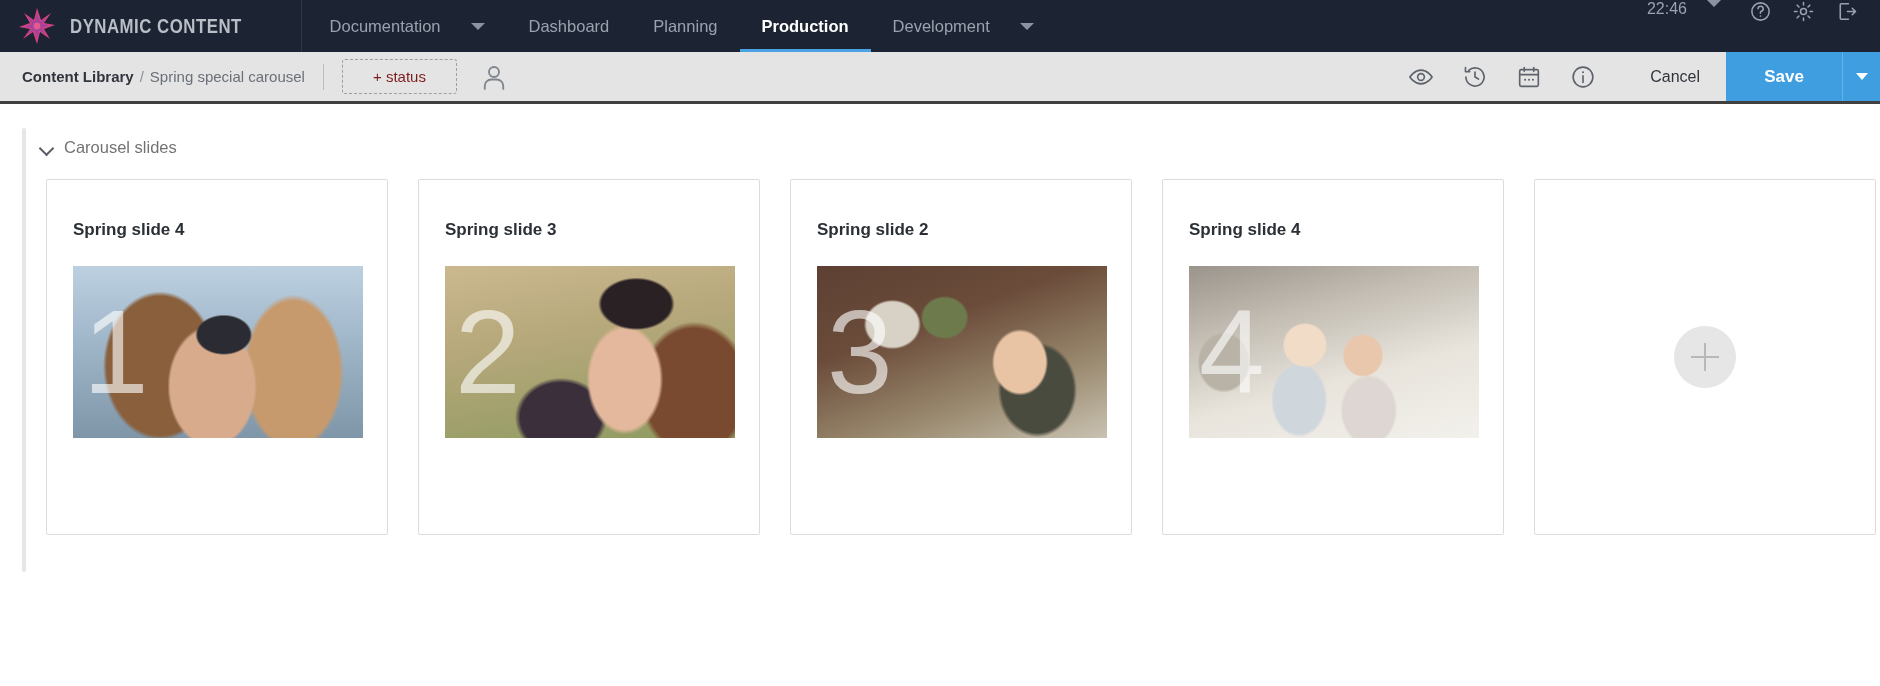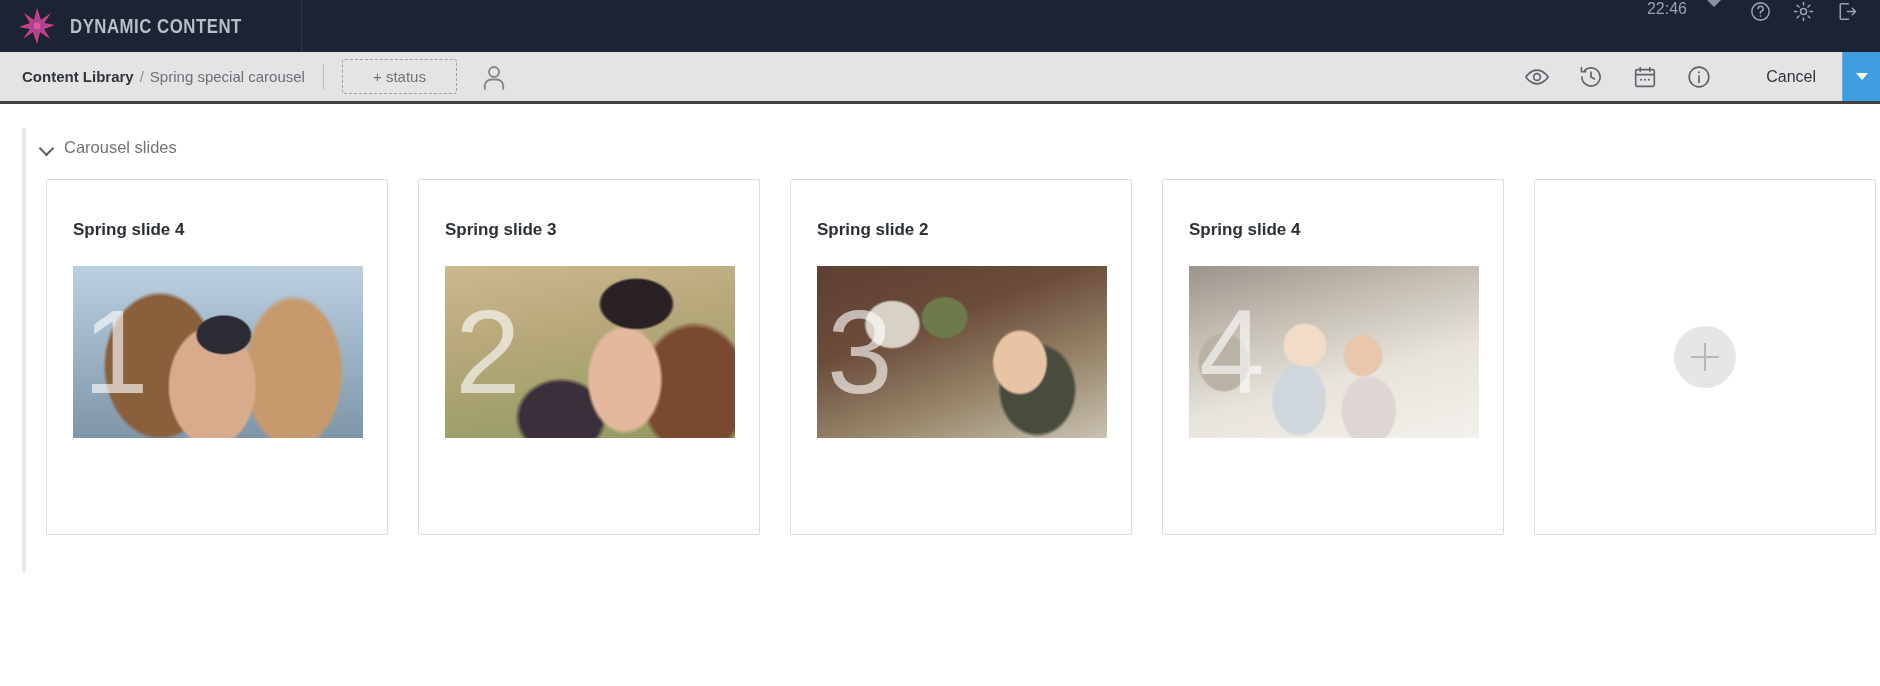--- a/index.html
+++ b/index.html
@@ -89,21 +89,21 @@
   .crumb-sep { color: #8c9198; margin: 0 6px; font-size: 15px; }
   .crumb-leaf { color: #6a7078; font-size: 15px; }
   .divider-v {
     width: 1px; height: 26px;
     background: #bdbdbd;
     margin: 0 18px;
   }
   .status-btn {
     border: 1px dashed #9aa0a8;
     border-radius: 3px;
-    color: #737373;
+    color: #7f1d1d;
     font-size: 15px;
     padding: 8px 30px;
     background: transparent;
     cursor: pointer;
     font-family: inherit;
   }
   .avatar-btn { margin-left: 22px; display: flex; align-items: center; cursor: pointer; }
   .toolbar-right {
     margin-left: auto;
     display: flex;
@@ -293,20 +293,39 @@
         <g transform="translate(19,19)">
           <path d="M0,-18 L4,-6 L14,-13 L7,-3 L18,-1 L7,3 L13,13 L3,6 L0,18 L-4,6 L-14,13 L-7,3 L-18,1 L-7,-3 L-13,-13 L-3,-6 Z" fill="#d8417f"></path>
           <path d="M0,-13 L3,-4 L10,-9 L5,-2 L13,-1 L5,2 L9,9 L2,4 L0,13 L-3,4 L-10,9 L-5,2 L-13,1 L-5,-2 L-9,-9 L-2,-4 Z" fill="#a0449c"></path>
           <circle cx="0" cy="0" r="3.4" fill="#e8588f"></circle>
         </g>
       </svg>
     </span>
     <span class="brand-name">DYNAMIC CONTENT</span>
   </div>
 
+  <div class="nav-items">
+    <div class="nav-item first">
+      <span>Documentation</span>
+      <span class="caret"></span>
+    </div>
+    <div class="nav-item">
+      <span>Dashboard</span>
+    </div>
+    <div class="nav-item">
+      <span>Planning</span>
+    </div>
+    <div class="nav-item active">
+      <span>Production</span>
+    </div>
+    <div class="nav-item">
+      <span>Development</span>
+      <span class="caret"></span>
+    </div>
+  </div>
 
   <div class="topbar-right">
     <span class="clock">22:46</span>
     <span class="caret" style="margin-right:8px"></span>
 
     <span class="ic">
       <svg width="23" height="23" viewBox="0 0 24 24" fill="none" stroke="#9aa2af" stroke-width="1.6">
         <circle cx="12" cy="12" r="9"></circle>
         <path d="M9.4 9.2a2.7 2.7 0 1 1 3.4 2.6c-.6.2-.9.7-.9 1.4v.6" stroke-linecap="round"></path>
         <circle cx="12" cy="16.7" r="0.9" fill="#9aa2af" stroke="none"></circle>
@@ -375,20 +394,21 @@
       <svg width="26" height="26" viewBox="0 0 24 24" fill="none" stroke="#5d636b" stroke-width="1.5">
         <circle cx="12" cy="12" r="9.1"></circle>
         <path d="M12 11v6" stroke-linecap="round"></path>
         <circle cx="12" cy="7.6" r="0.95" fill="#5d636b" stroke="none"></circle>
       </svg>
     </span>
 
     <button class="cancel-btn">Cancel</button>
 
     <div class="save-group">
+      <button class="save-btn">Save</button>
       <button class="save-split">
         <span class="caret-w"></span>
       </button>
     </div>
   </div>
 </div>
 
 <div class="content">
 
   <div class="rail"></div>

